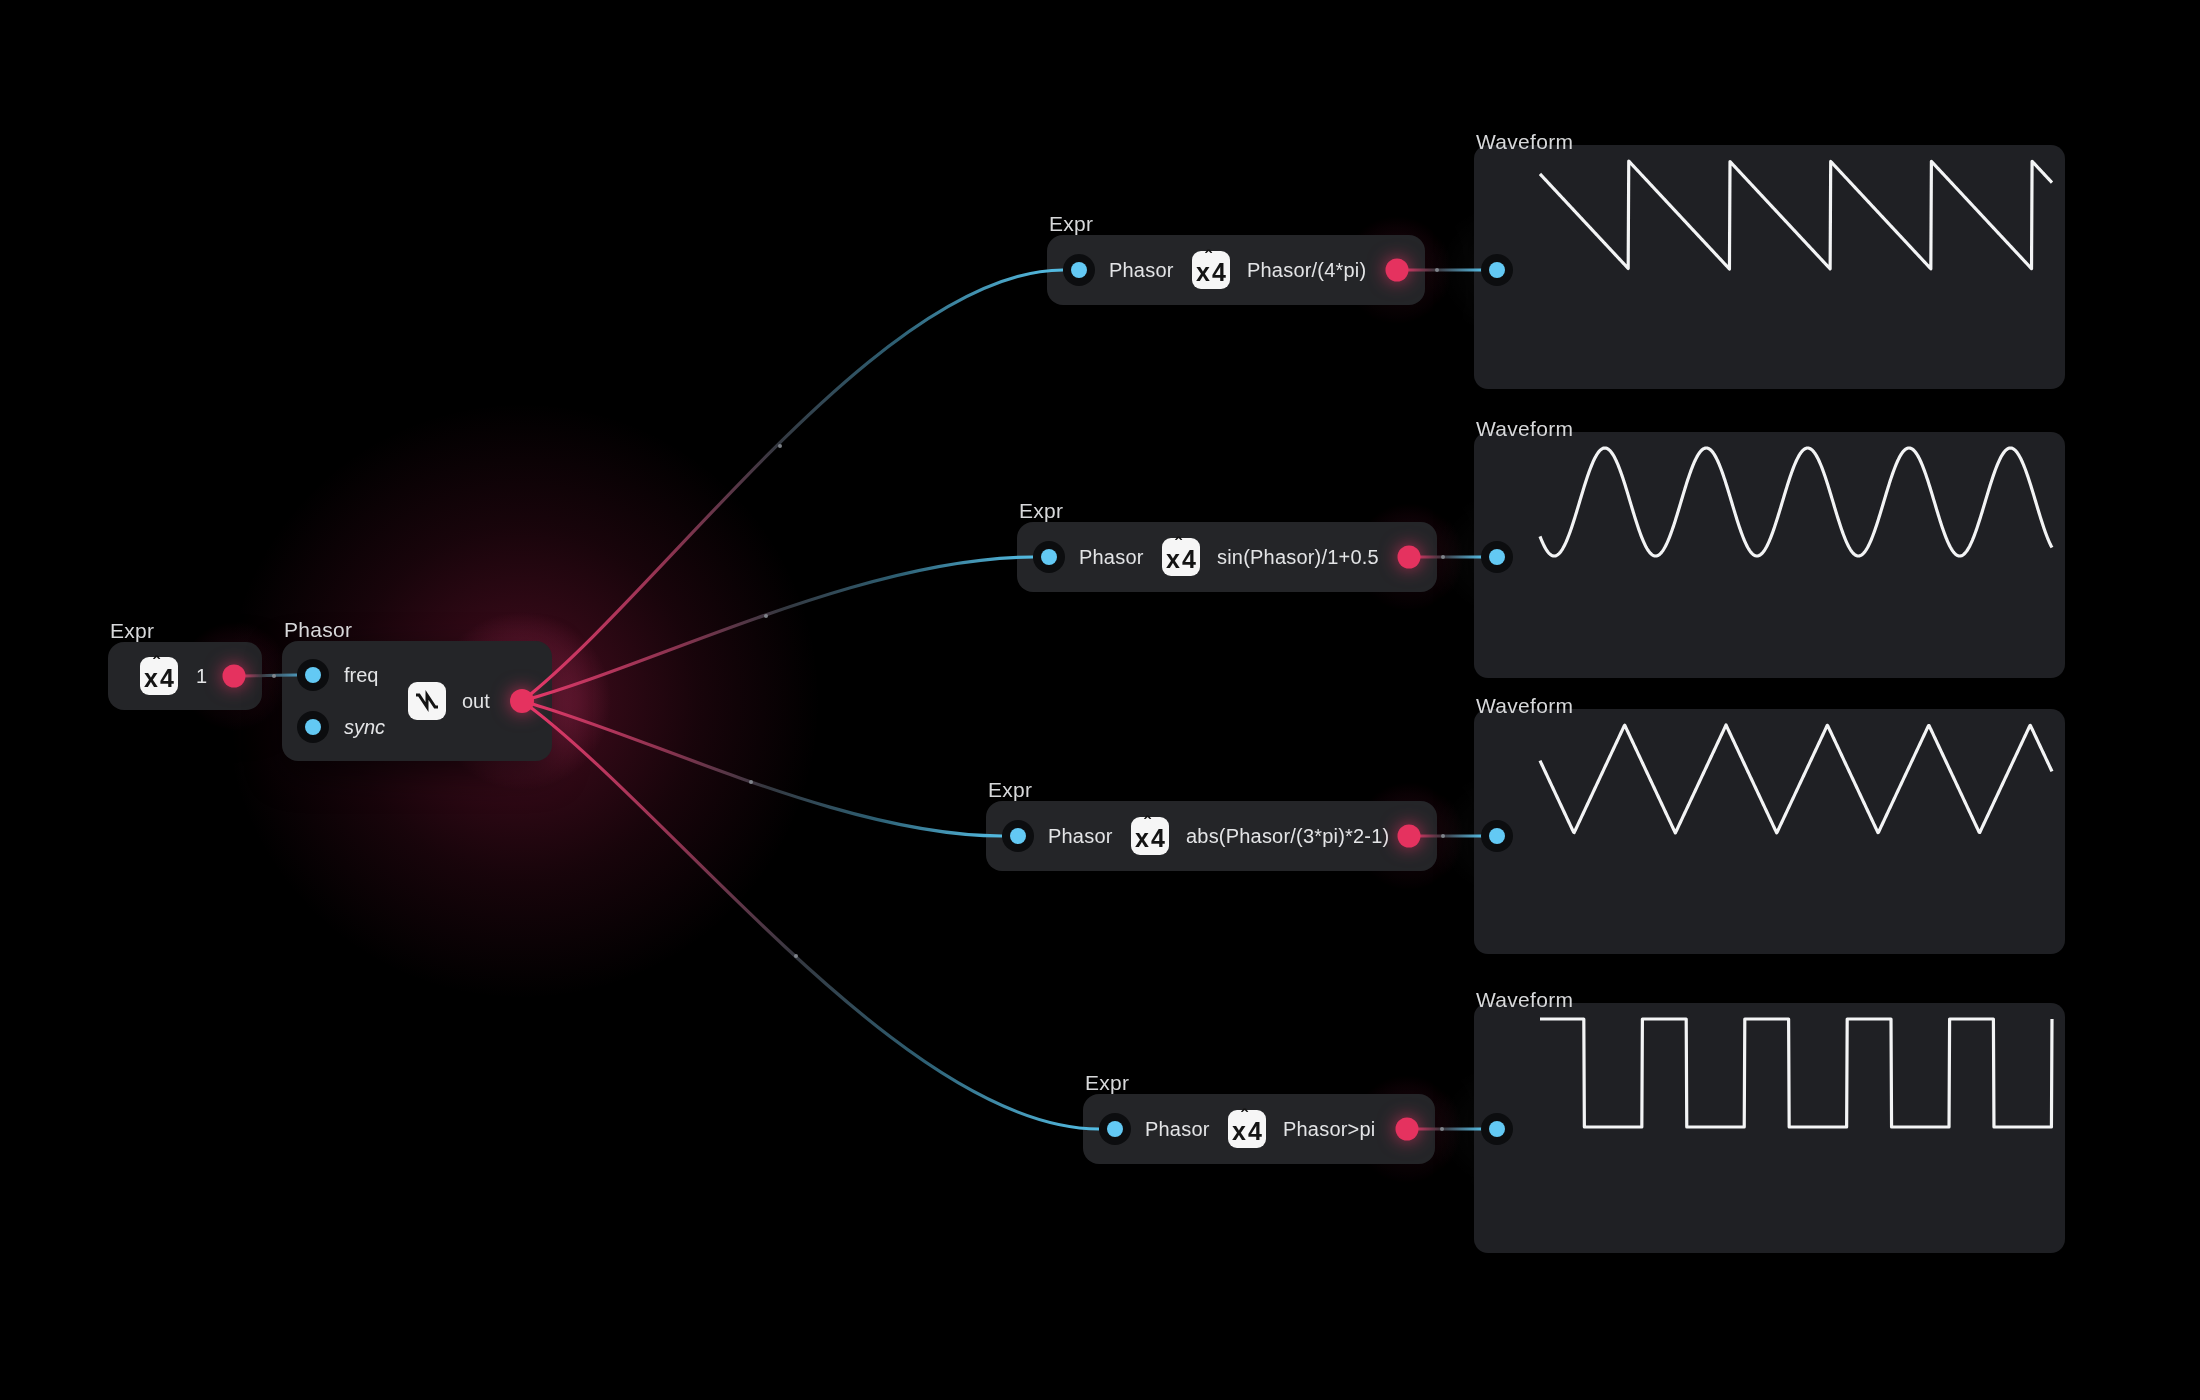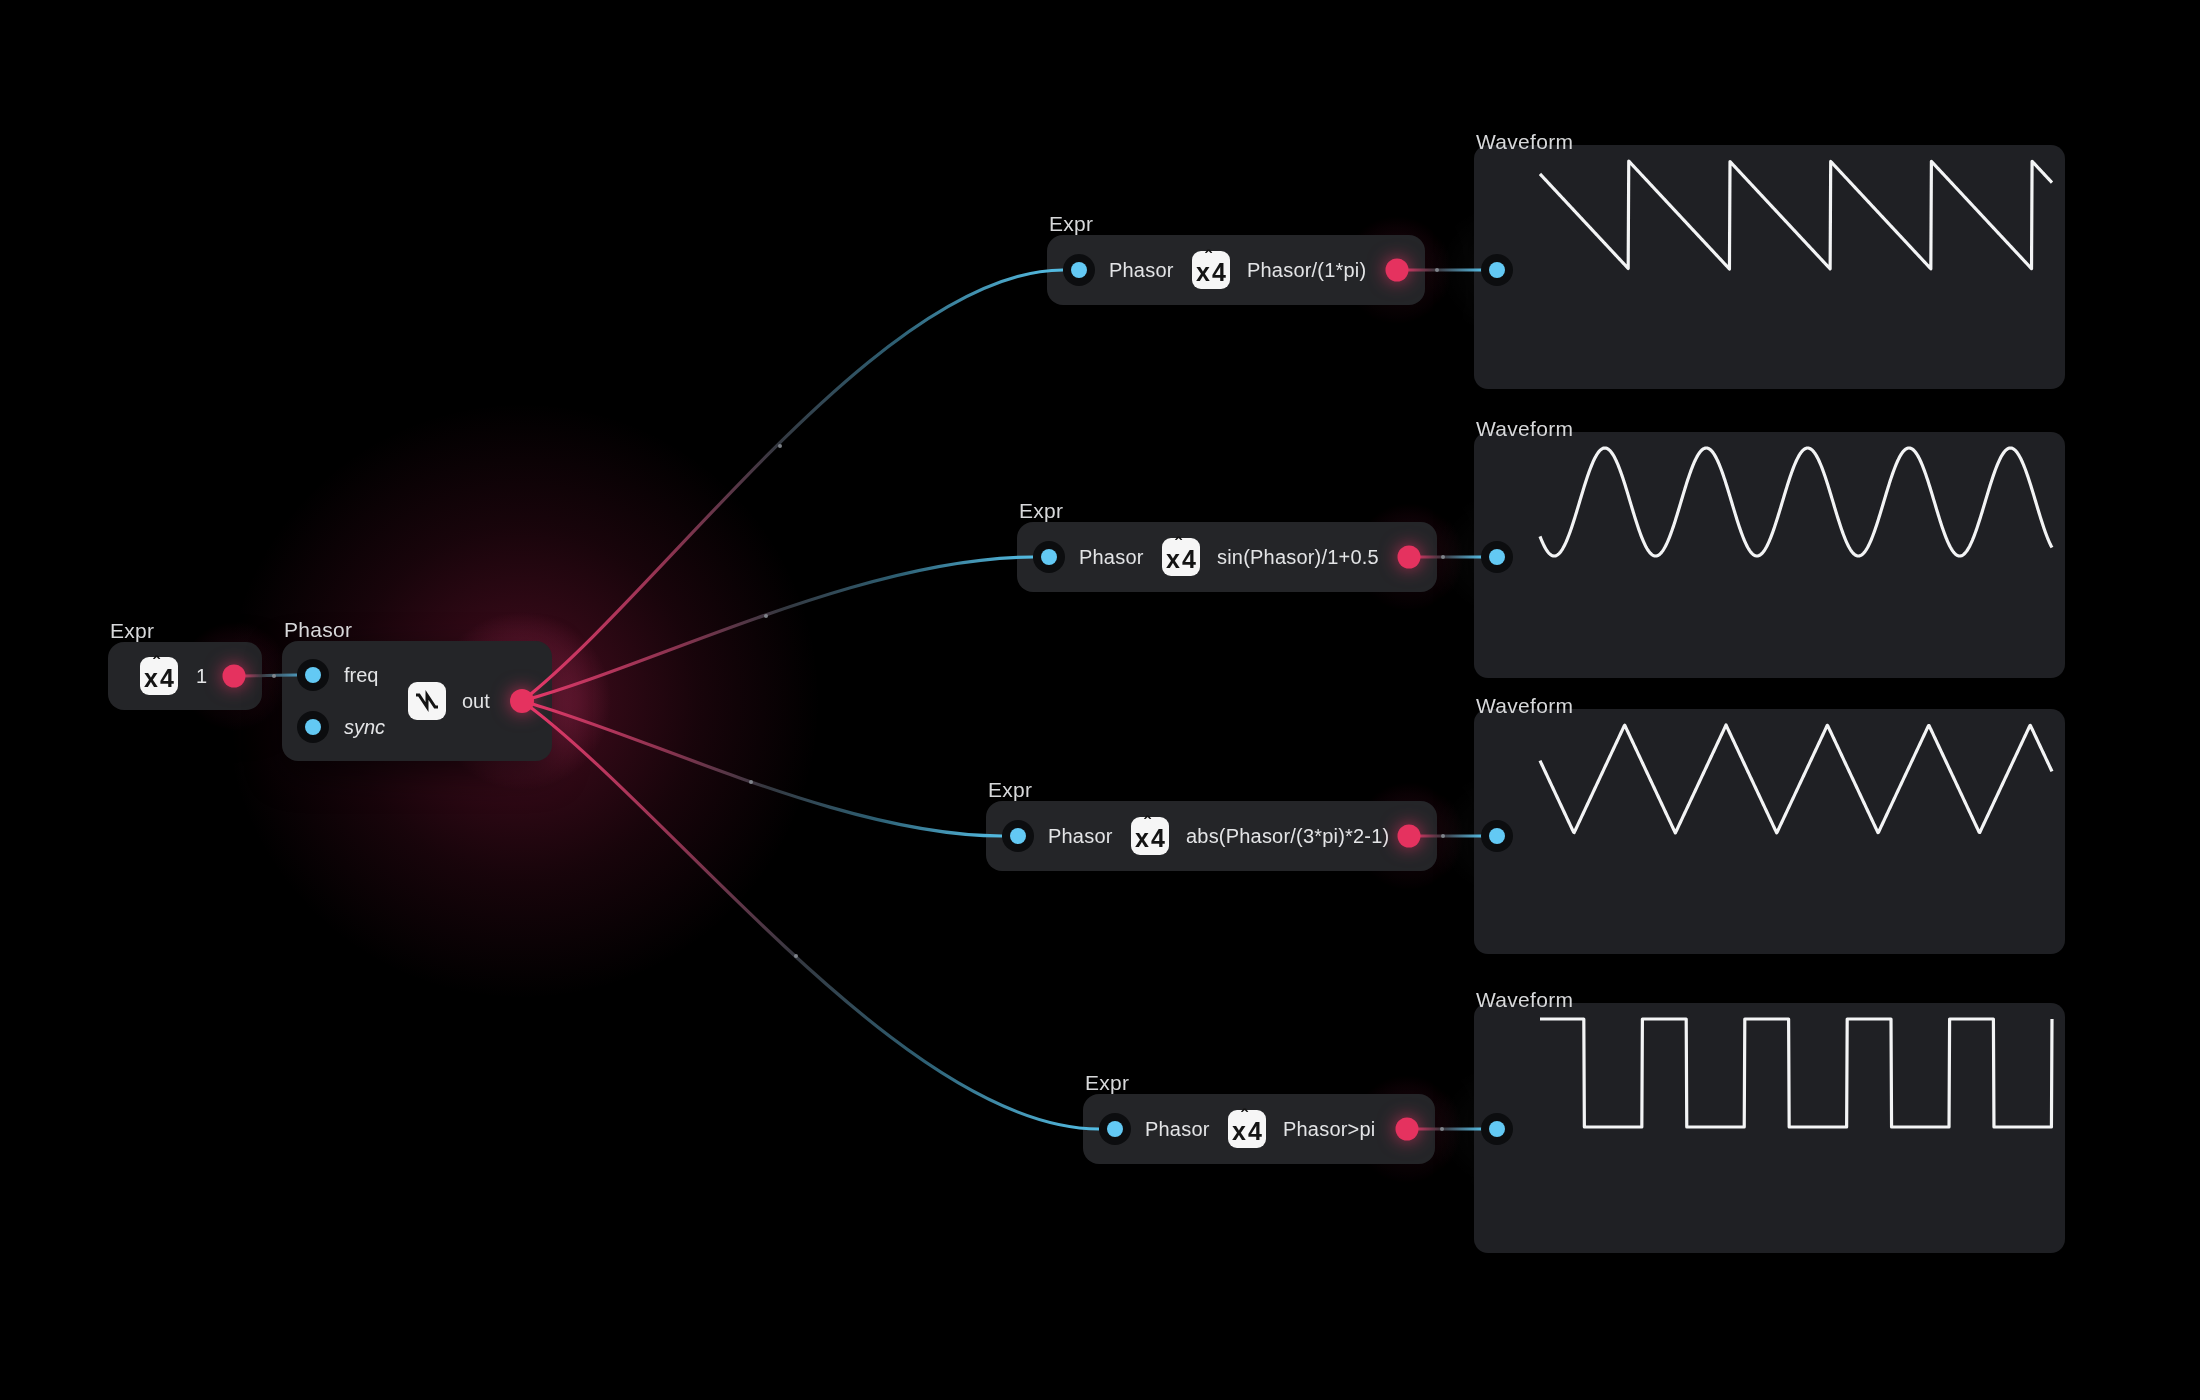--- a/index.html
+++ b/index.html
@@ -112,21 +112,21 @@
   <div class="node n-e1">
     <div class="node-title">Expr</div>
     <div class="nlabel in-label">Phasor</div>
     <div class="icon-tile tile-mid">
       <div class="x4">
           <span class="gx">x</span>
           <span class="gc">ˆ</span>
           <span class="g4">4</span>
         </div>
     </div>
-    <div class="nlabel expr-text">Phasor/(1*pi)</div>
+    <div class="nlabel expr-text">Phasor/(4*pi)</div>
   </div>
 
   <div class="node n-e2">
     <div class="node-title">Expr</div>
     <div class="nlabel in-label">Phasor</div>
     <div class="icon-tile tile-mid">
       <div class="x4">
           <span class="gx">x</span>
           <span class="gc">ˆ</span>
           <span class="g4">4</span>

